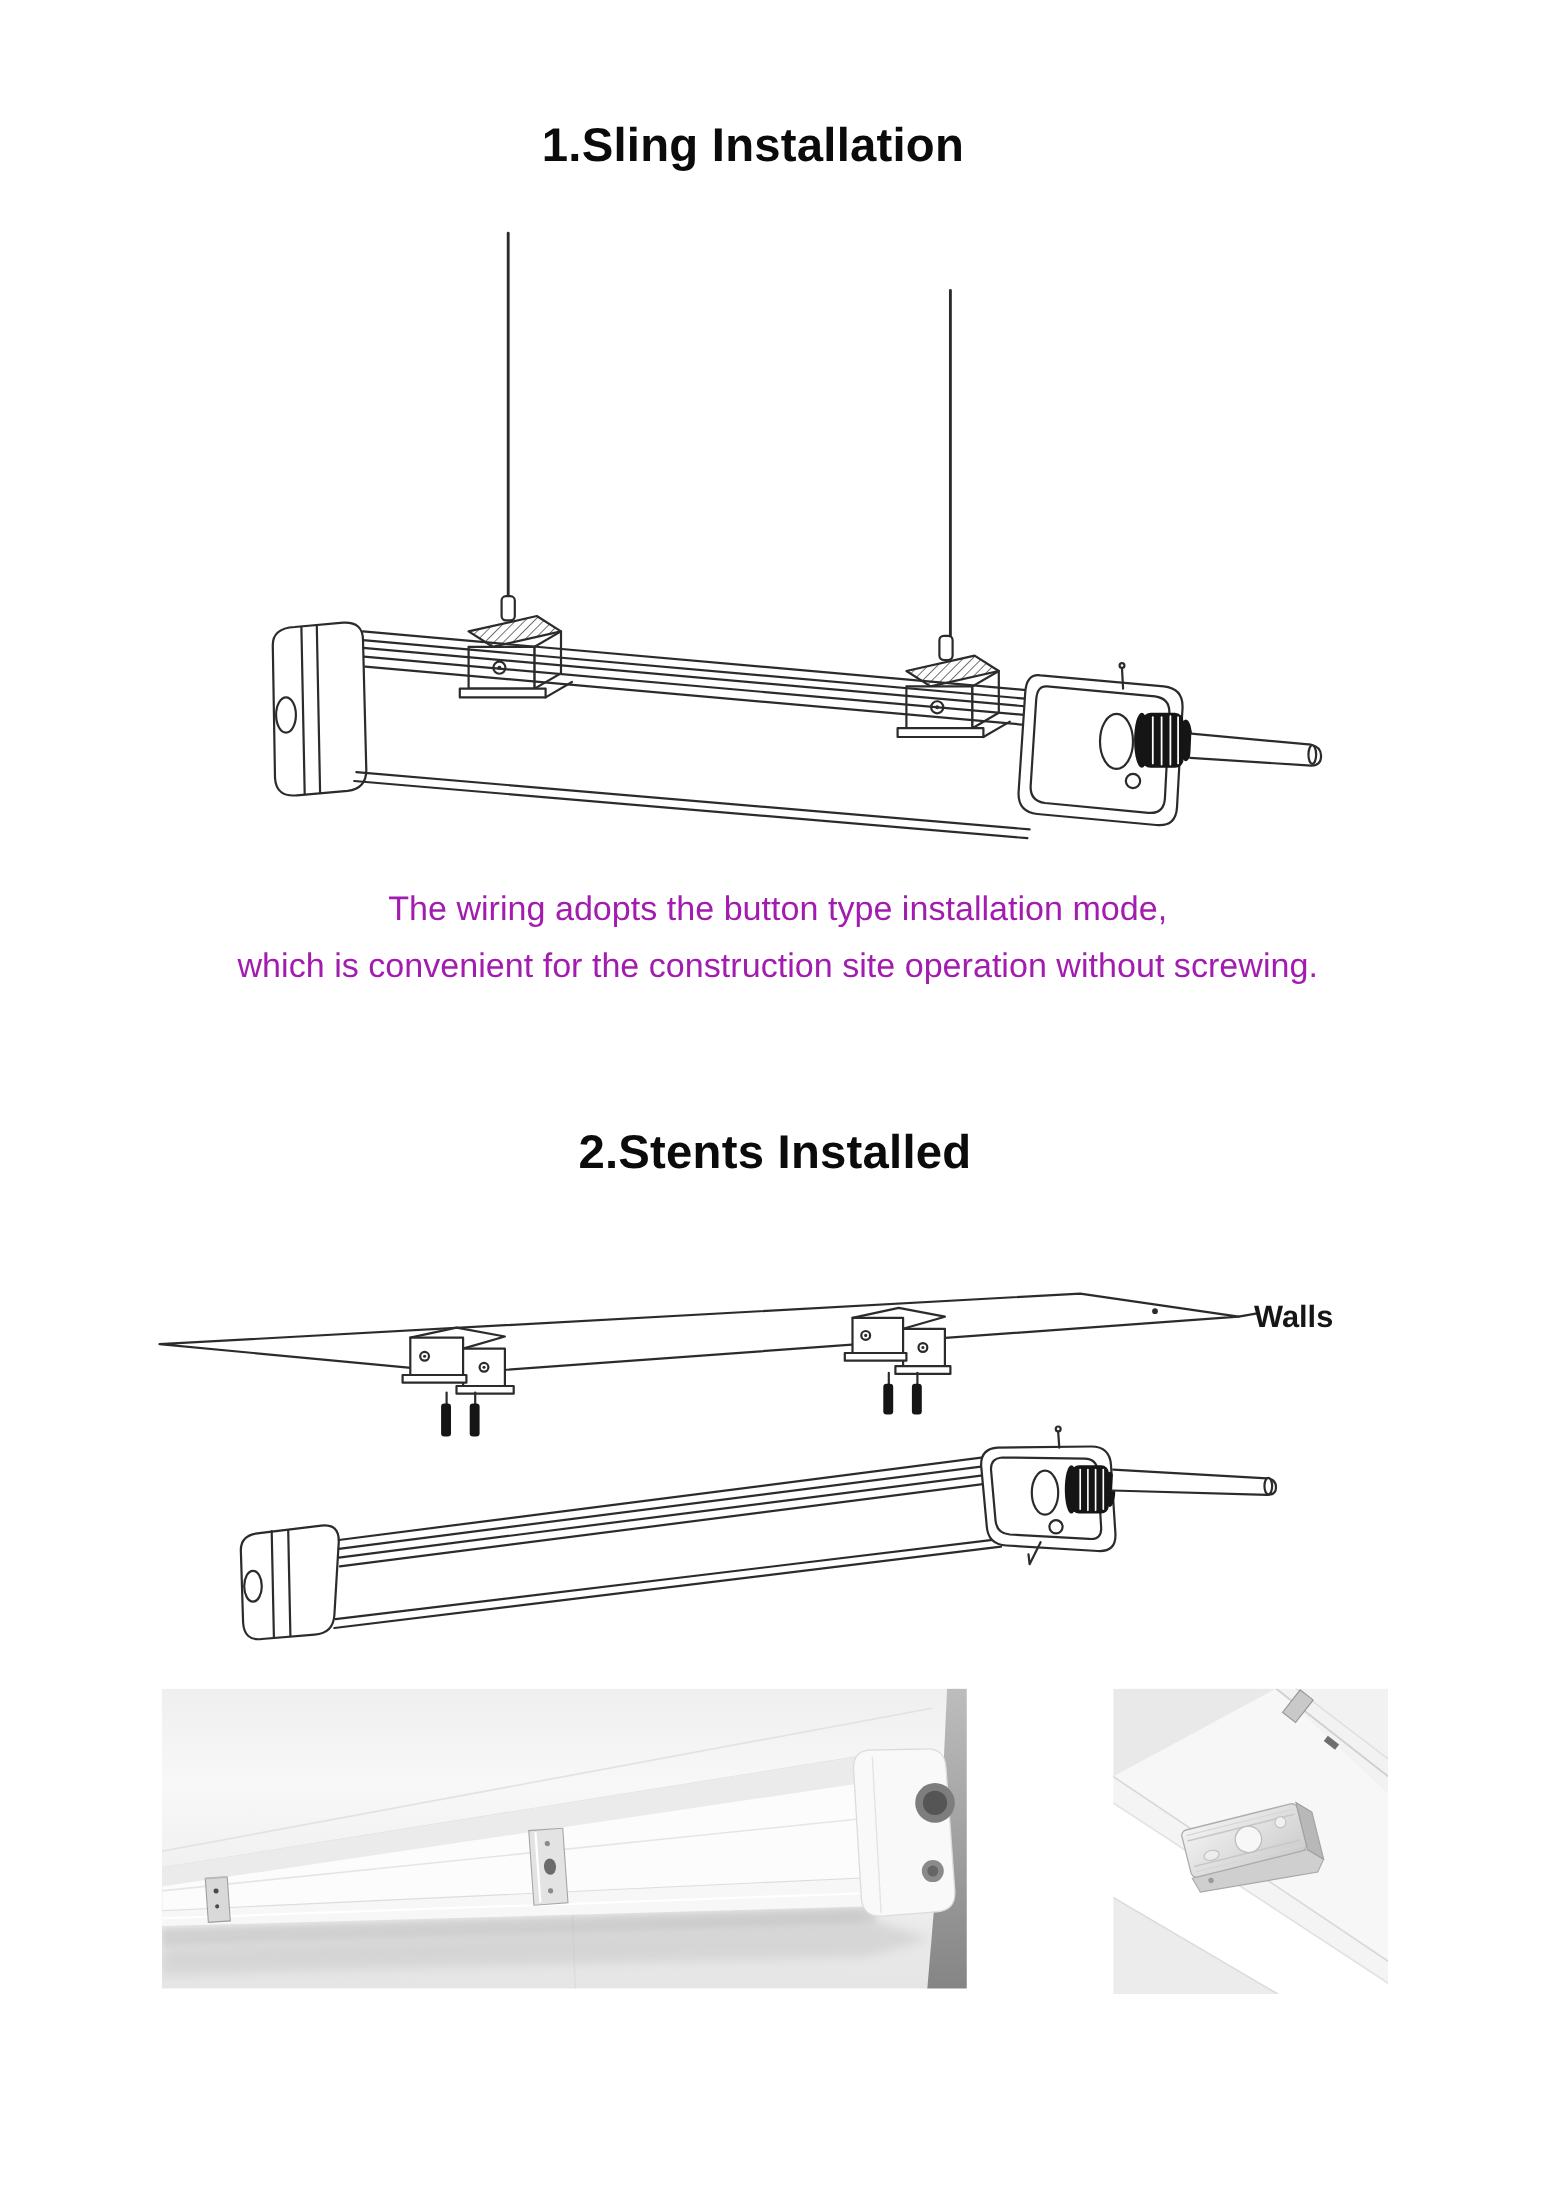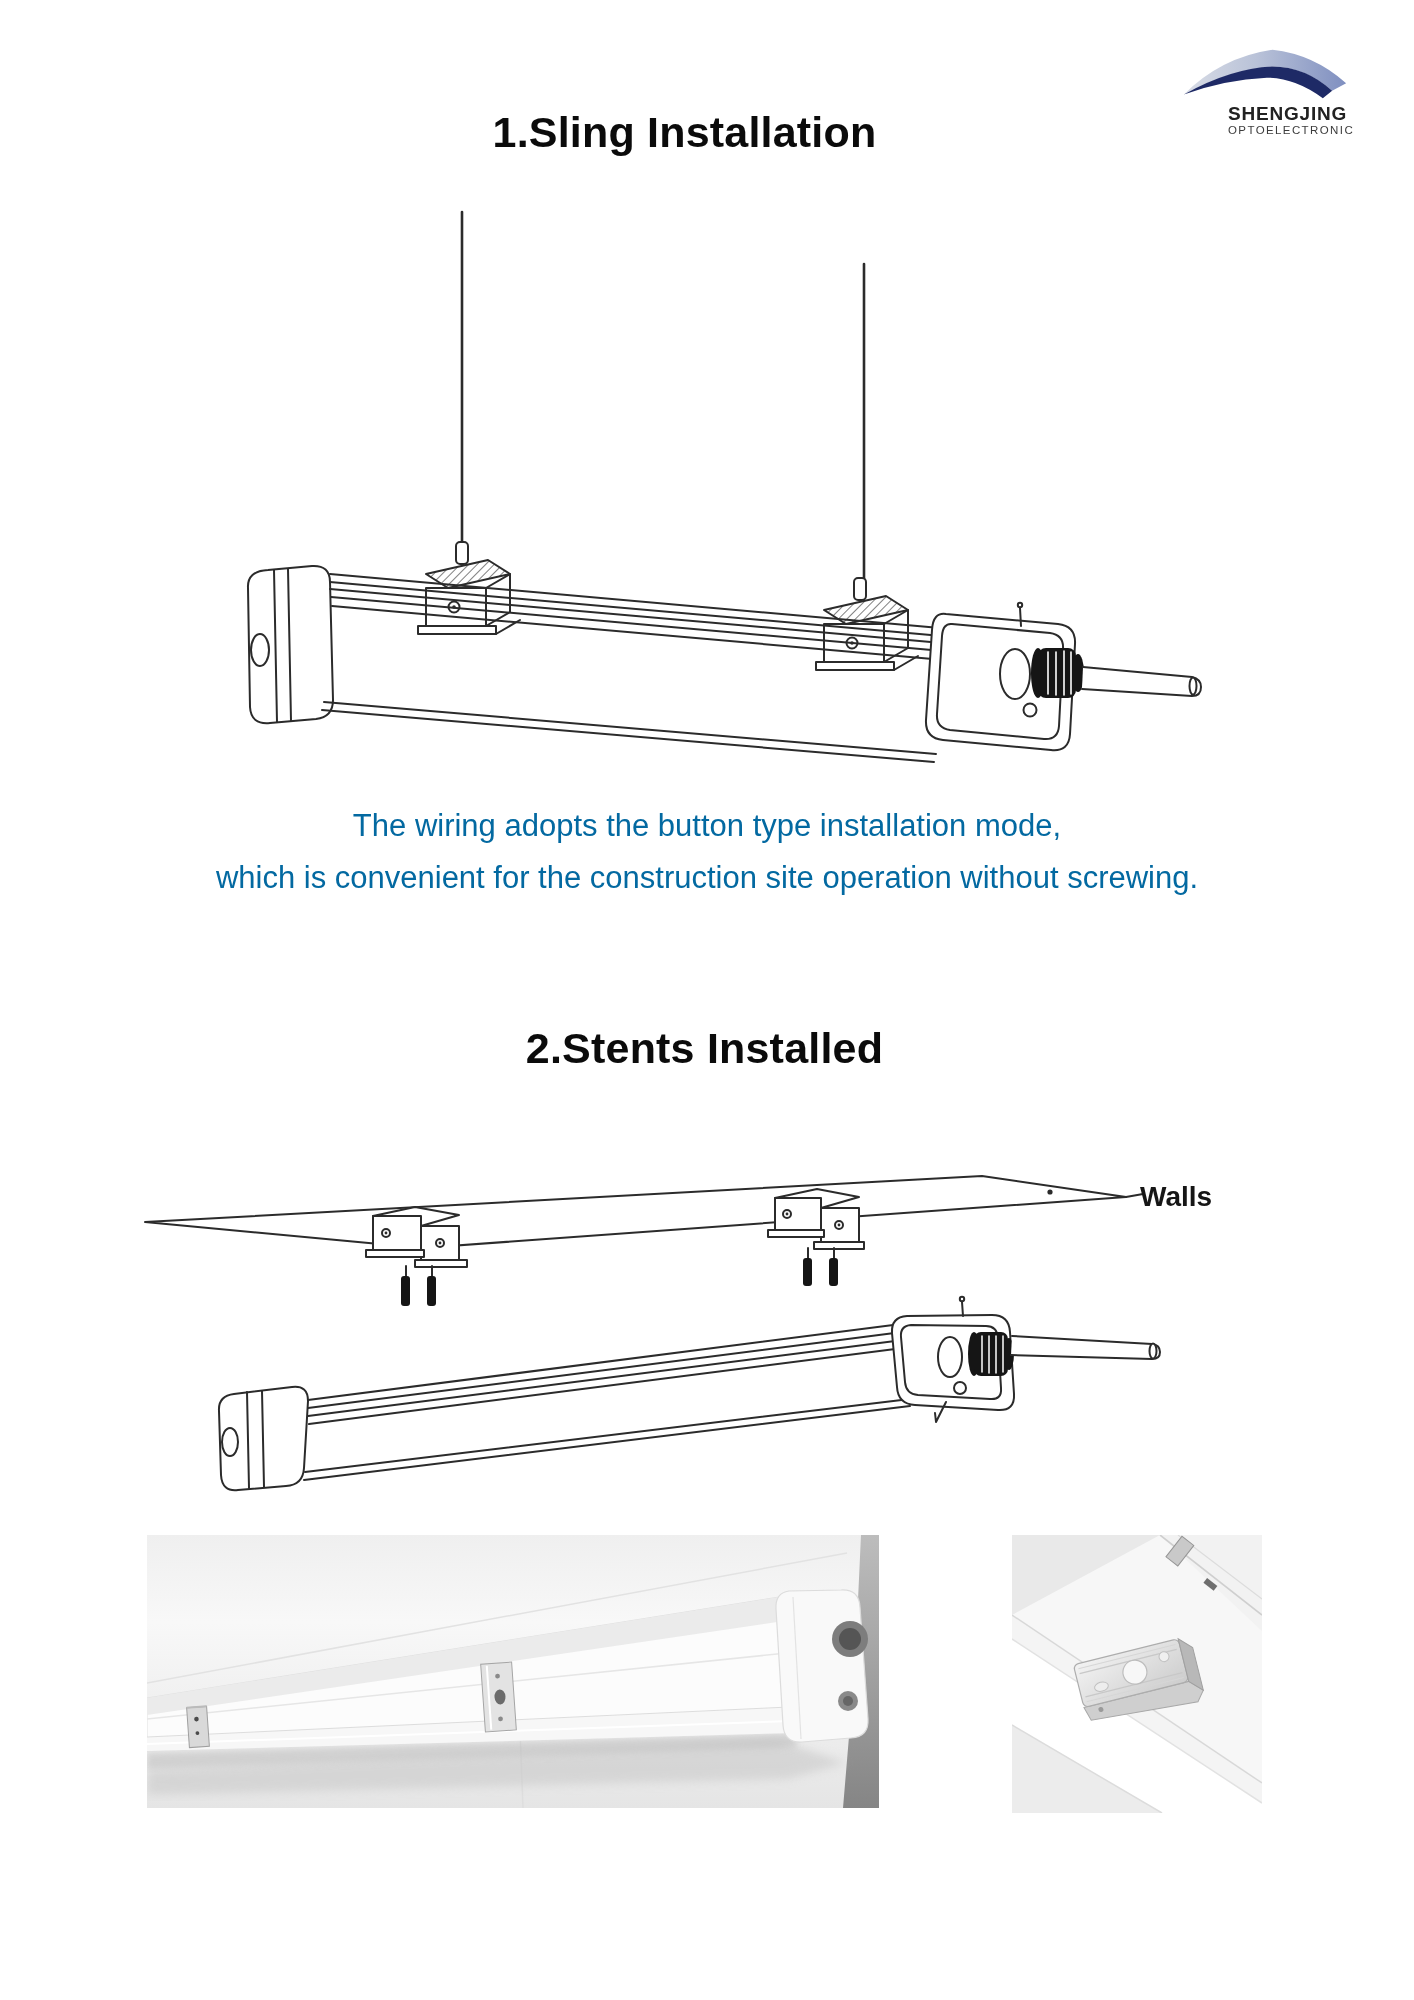--- a/index.html
+++ b/index.html
@@ -32,54 +32,39 @@
     text-align:center;
     font-size:43px;font-weight:bold;color:#0b0b0b;
     letter-spacing:0.2px;
   }
   .sec-title.t2{width:1385px;top:1024px;}
 
   
   .caption{
     left:0;top:800px;width:1414px;
     text-align:center;
-    font-size:31px;line-height:52px;color:#0369a1;
+    font-size:31px;line-height:52px;color:#a21caf;
   }
 
   .walls-label{
     left:1140px;top:1181px;
     font-size:28px;color:#161616;font-weight:bold;
   }
 
   .photo{overflow:hidden;}
   .photoL{left:147px;top:1535px;width:732px;height:273px;}
   .photoR{left:1012px;top:1535px;width:250px;height:278px;}
 
   svg{display:block;}
 </style>
 </head>
 <body>
 
 <div class="page">
 
-  <div class="abs logo">
-    <svg class="swoosh" width="166" height="58" viewBox="0 0 178 62">
-      <defs>
-        <linearGradient id="swG" x1="0" y1="0" x2="1" y2="0">
-          <stop offset="0" stop-color="#d9dde6"></stop>
-          <stop offset="0.45" stop-color="#b9c2d8"></stop>
-          <stop offset="1" stop-color="#7f8fc0"></stop>
-        </linearGradient>
-      </defs>
-      <path d="M2,54 Q42,14 97,6 Q142,11 176,42 L161,50 Q131,24 96,24 Q50,28 2,54 Z" fill="url(#swG)"></path>
-      <path d="M2,54 Q52,26 97,24 Q132,24 161,50 L151,58 Q121,36 91,36 Q46,38 2,54 Z" fill="#1e2a66"></path>
-    </svg>
-    <div class="l1">SHENGJING</div>
-    <div class="l2">OPTOELECTRONIC</div>
-  </div>
 
   <div class="abs sec-title">1.Sling Installation</div>
 
   <svg class="abs" style="left:240px;top:190px;" width="980" height="580" viewBox="0 0 980 580">
     <defs>
       <pattern id="hatch1" width="6" height="6" patternUnits="userSpaceOnUse" patternTransform="rotate(45)">
         <line x1="0" y1="0" x2="0" y2="6" stroke="#4a4a4a" stroke-width="1.4"></line>
       </pattern>
     </defs>
     <g stroke="#2b2b2b" stroke-width="2" fill="none" stroke-linejoin="round" stroke-linecap="round">

